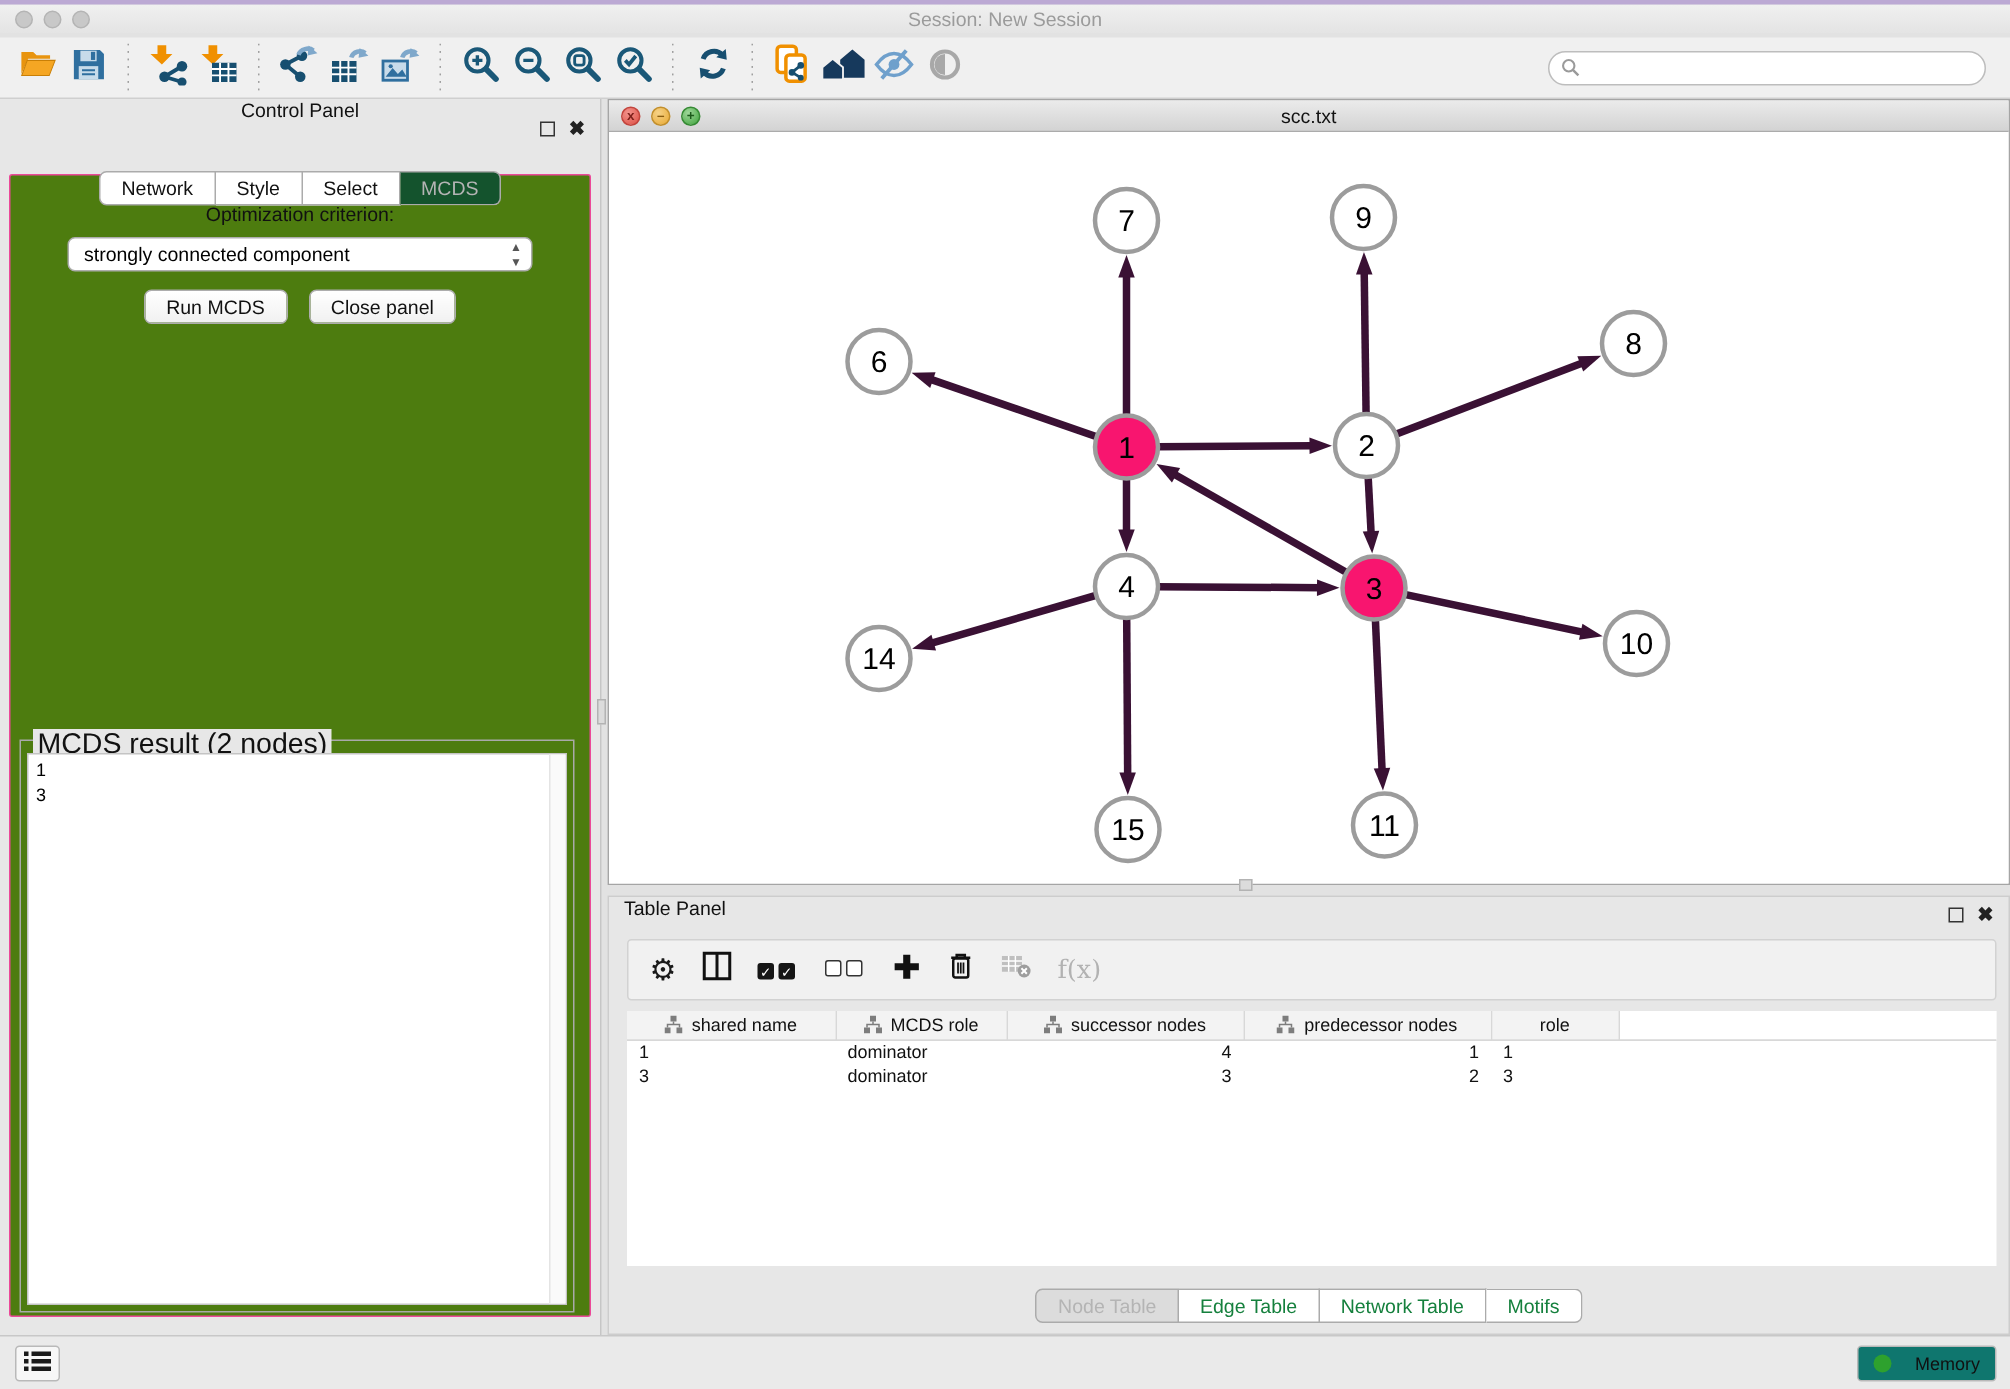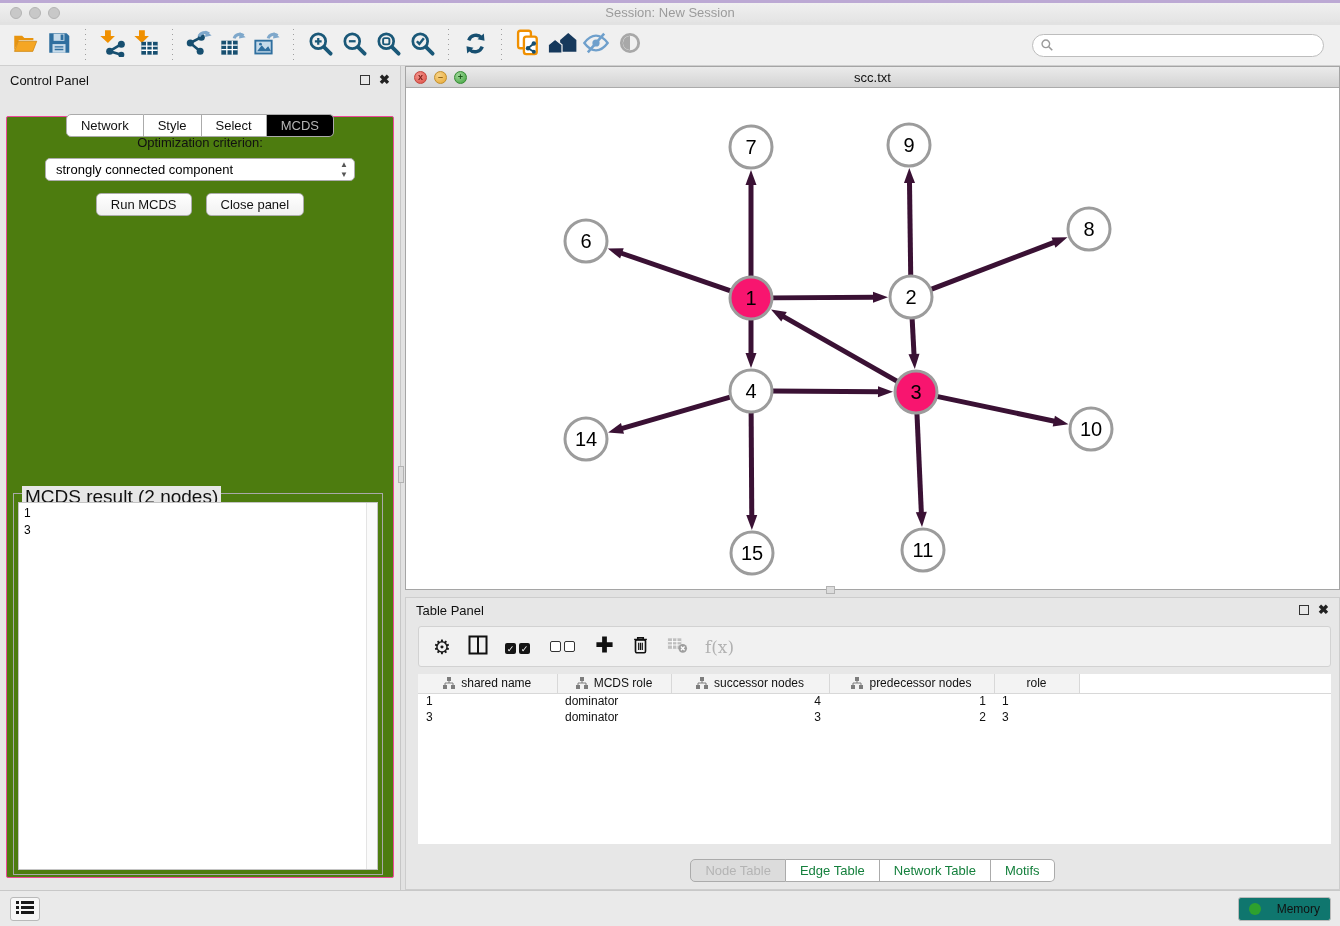--- a/index.html
+++ b/index.html
@@ -21,30 +21,30 @@
   .tsep { width:1px; height:32px; margin:0 9px; background-image:linear-gradient(#9f9f9f 30%, rgba(0,0,0,0) 0%);
     background-size:1px 5px; background-repeat:repeat-y; }
   .search-wrap { margin-left:auto; margin-right:8px; position:relative; }
   .search-input { width:292px; height:23px; border:1px solid #BDBDBD; border-radius:12px; background:#FFF;
     padding:0 10px 0 26px; font-size:13px; outline:none; }
   .search-glass { position:absolute; left:8px; top:4px; }
 
   
   .control-panel { position:absolute; left:0; top:66px; width:401px; height:824px; background:#E7E7E7;
     border-right:1px solid #C6C6C6; }
-  .panel-head { height:28px; display:flex; align-items:center; padding:0 10px; }
+  .panel-head { height:28px; display:flex; align-items:center; padding:0 10px;flex-direction:column; }
   .panel-title { font-size:13px; color:#111; }
   .panel-ctrls { margin-left:auto; display:flex; align-items:center; gap:9px; }
   .float-btn { width:10px; height:10px; border:1.5px solid #333; display:inline-block; }
   .close-btn { font-size:13px; font-weight:bold; color:#222; line-height:10px; cursor:default; }
   .cp-tabs { display:flex; justify-content:center; position:relative; z-index:2; margin-top:20px; }
   .cp-tab { font-size:13px; padding:3px 14px; background:#FFF; border:1px solid #ABABAB; border-left:none; color:#111; }
   .cp-tab:first-child { border-left:1px solid #ABABAB; border-radius:5px 0 0 5px; }
   .cp-tab:last-child { border-radius:0 5px 5px 0; }
-  .cp-tab.active { background:#000000; color:#B4B4B4; }
+  .cp-tab.active { background:#14532d; color:#B4B4B4; }
   .cp-body { position:absolute; left:6px; right:6px; top:50px; bottom:12px; background:#4d7c0f;
     border:1px solid #ec4899; border-radius:2px; }
   .opt-label { text-align:center; font-size:13px; margin-top:18px; color:#111; }
   .dropdown { position:relative; margin:8px auto 0; width:310px; height:23px; background:#FFF;
     border:1px solid #ADADAD; border-radius:5px; display:flex; align-items:center; padding-left:10px; font-size:13px; }
   .dd-stepper { position:absolute; right:6px; top:1px; display:flex; flex-direction:column; line-height:10px;
     font-size:8px; color:#555; }
   .cp-buttons { display:flex; justify-content:center; gap:14px; margin-top:12px; }
   .btn { height:23px; padding:0 14px; font-size:13px; background:linear-gradient(#FFFFFF,#F1F1F1);
     border:1px solid #ADADAD; border-radius:5px; color:#111; display:flex; align-items:center; }
@@ -67,21 +67,21 @@
     font-size:9px; font-weight:bold; line-height:13px; }
   .tl-red { background:radial-gradient(circle at 35% 30%, #F2938C, #DD4F44); border:1px solid #C2443C; color:#7E201B; }
   .tl-yellow { background:radial-gradient(circle at 35% 30%, #F6D287, #E8A933); border:1px solid #C28F2C; color:#8A5D10; }
   .tl-green { background:radial-gradient(circle at 35% 30%, #9FD79A, #3FA33C); border:1px solid #358A33; color:#1C5A1B; }
   .net-title { position:absolute; left:0; right:0; text-align:center; font-size:13px; color:#111; }
   .net-canvas { position:absolute; left:0; top:21px; right:0; bottom:0; background:#FFF; }
 
   
   .table-panel { position:absolute; left:405px; top:597px; width:935px; height:293px; background:#E7E7E7;
     border:1px solid #CDCDCD; }
-  .tp-head { height:24px; display:flex; align-items:center; padding:0 10px; }
+  .tp-head { height:24px; display:flex; padding:0 10px; }
   .tp-toolbar { position:absolute; left:12px; right:8px; top:28px; height:41px; background:#F1F1F1;
     border:1px solid #D2D2D2; border-radius:3px; display:flex; align-items:center; gap:17px; padding:0 14px; }
   .tp-toolbar .icn { display:flex; align-items:center; justify-content:center; }
   .gear-char { font-size:20px; color:#1A1A1A; }
   .chk { width:11px; height:11px; border-radius:2px; background:#151515; color:#FFF; font-size:9px;
     display:inline-flex; align-items:center; justify-content:center; margin-right:3px; }
   .unchk { width:11px; height:11px; border-radius:2px; background:#FFF; border:1.5px solid #333;
     display:inline-block; margin-right:3px; }
   .fx { font-family:"DejaVu Serif", serif; font-size:17px; color:#B2B2B2; }
 

